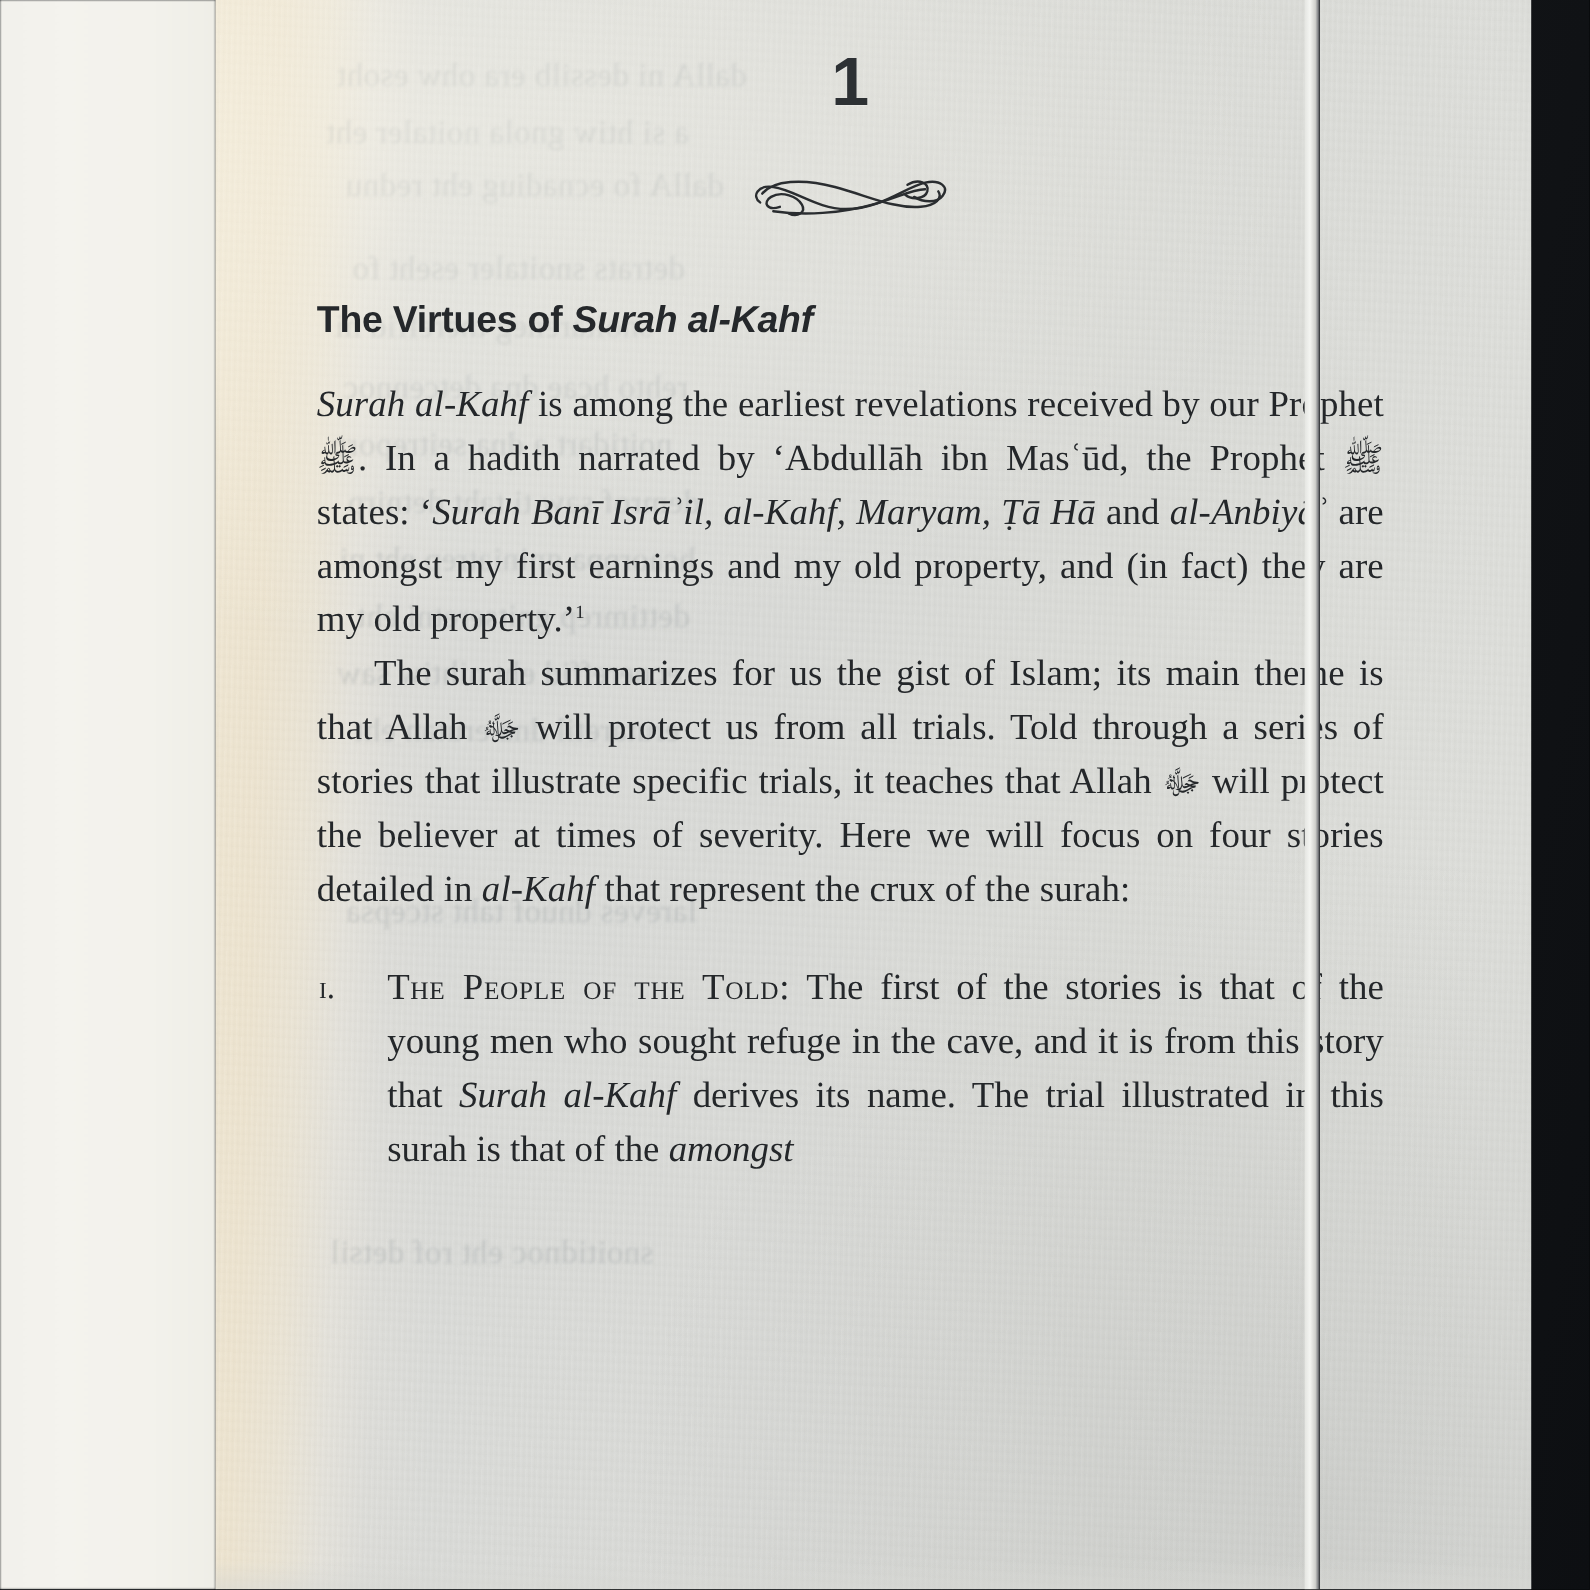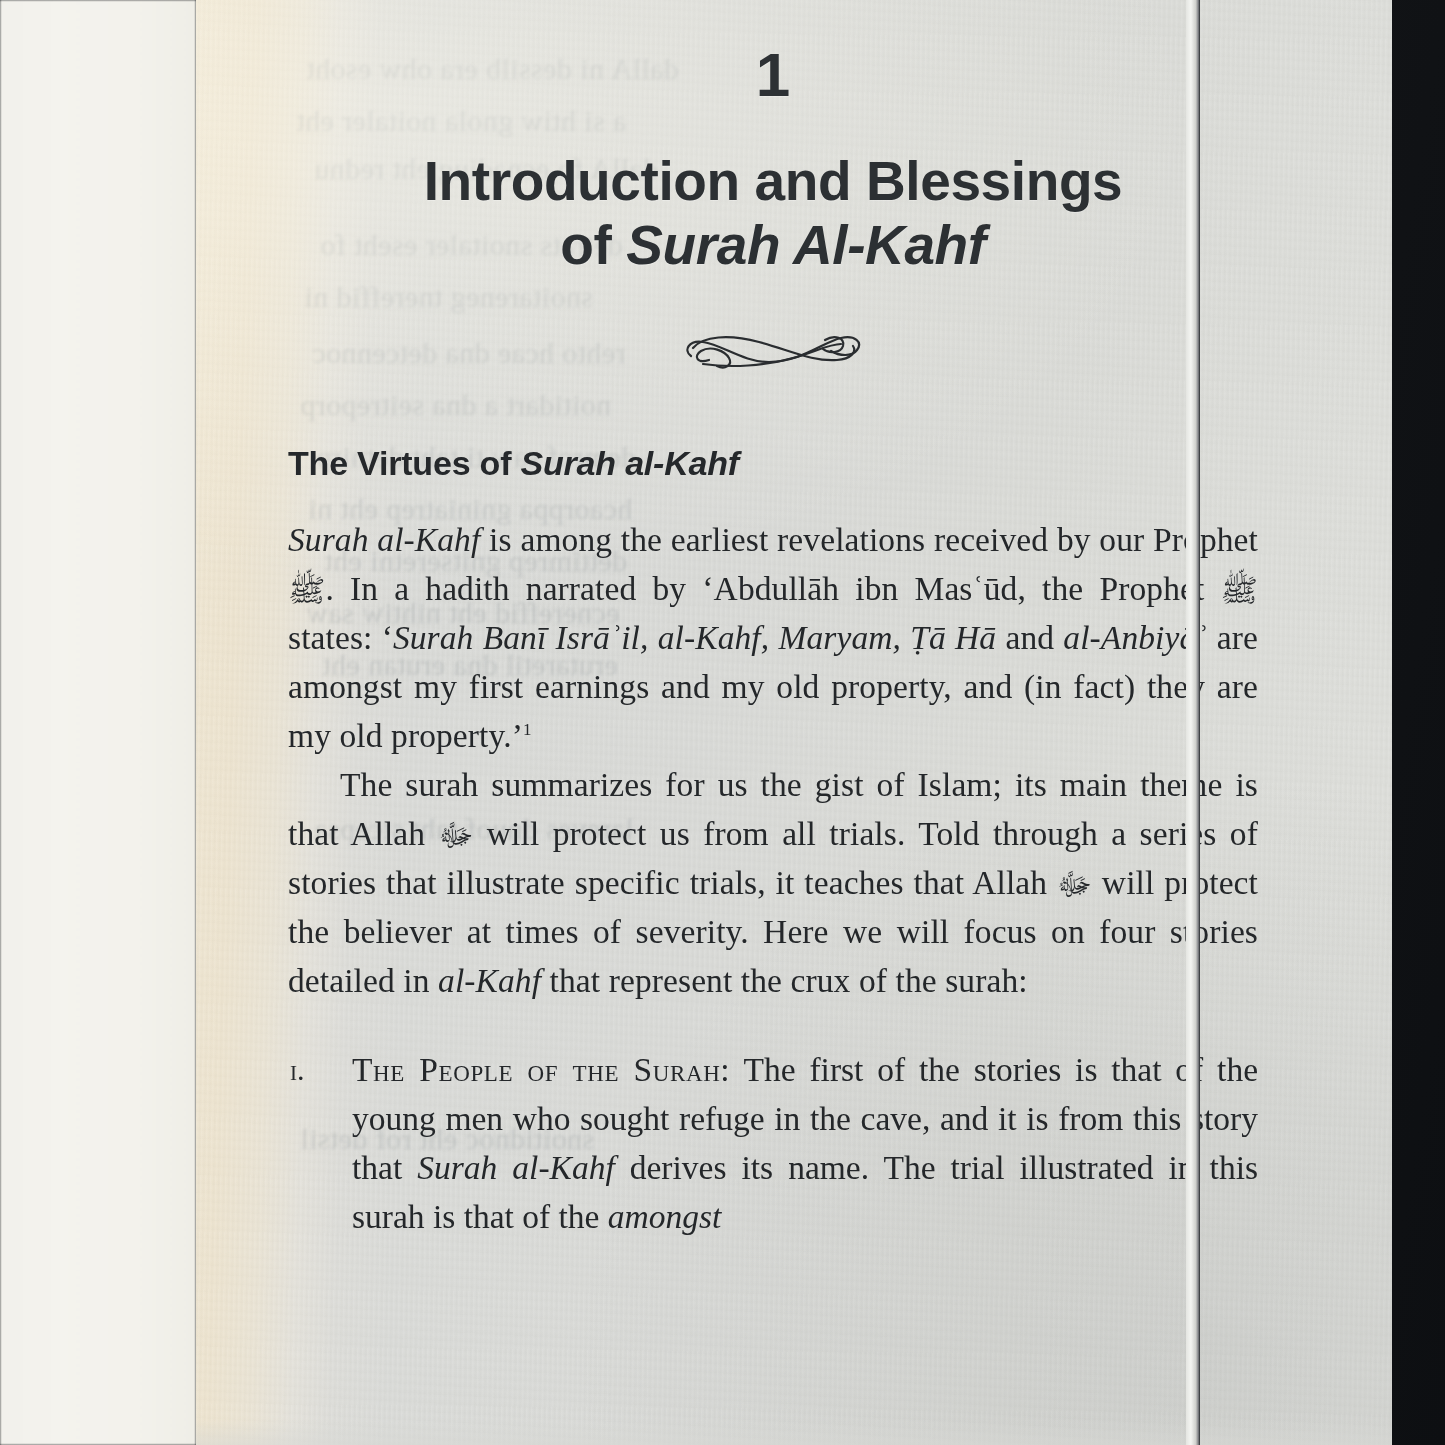--- a/index.html
+++ b/index.html
@@ -240,24 +240,20 @@
     <div class="bleed" style="left:126px; top:648px;">erutaretil dna erutan eht</div>
     <div class="bleed" style="left:118px; top:812px;">lareves dnuof taht stcepsa</div>
     <div class="bleed" style="left:104px; top:1122px;">snoitidnoc eht rof detsil</div>
 
     <div class="sheen"></div>
 
     <div class="content">
 
       <div class="chapter-number">1</div>
 
-      <h1 class="chapter-title">
-        <span>Introduction and Blessings</span><br>
-        <span>of </span><span class="it">Surah Al-Kahf</span>
-      </h1>
 
       <div class="ornament">
         <svg width="200" height="58" viewBox="0 0 200 58" fill="none" stroke="#2a2d30" stroke-width="2.2" stroke-linecap="round">
           <path d="M18 36 C 10 30, 16 20, 30 22 C 50 25, 70 42, 96 42 C 128 42, 150 22, 168 18 C 182 15, 190 22, 184 30 C 179 37, 166 36, 158 31"></path>
           <path d="M20 28 C 30 16, 56 14, 86 22 C 116 30, 140 42, 164 40 C 178 39, 184 32, 180 26"></path>
           <path d="M36 40 C 24 44, 20 36, 28 31 C 38 25, 52 31, 56 38 C 60 45, 52 50, 44 46"></path>
           <path d="M152 20 C 162 14, 172 18, 170 26 C 168 33, 156 34, 150 29"></path>
           <path d="M30 44 C 58 48, 92 46, 120 38 C 142 32, 156 24, 168 24"></path>
         </svg>
       </div>
@@ -269,21 +265,21 @@
       <p class="body first">
         <span class="it">Surah al-Kahf</span><span> is among the earliest revelations received by our Prophet </span><span class="arab">ﷺ</span><span>. In a hadith narrated by ‘Abdullāh ibn Masʿūd, the Prophet </span><span class="arab">ﷺ</span><span> states: ‘</span><span class="it">Surah Banī Isrāʾil, al-Kahf, Maryam, Ṭā Hā</span><span> and </span><span class="it">al-Anbiyāʾ</span><span> are amongst my first earnings and my old property, and (in fact) they are my old property.’</span><sup class="fn">1</sup>
       </p>
 
       <p class="body cont">
         <span>The surah summarizes for us the gist of Islam; its main theme is that Allah </span><span class="arab">ﷻ</span><span> will protect us from all trials. Told through a series of stories that illustrate specific trials, it teaches that Allah </span><span class="arab">ﷻ</span><span> will protect the believer at times of severity. Here we will focus on four stories detailed in </span><span class="it">al-Kahf</span><span> that represent the crux of the surah:</span>
       </p>
 
       <ol class="story-list">
         <li>
-          <span class="roman">i.</span><span class="smallcaps">The People of the Surah:</span><span> The first of the stories is that of the young men who sought refuge in the cave, and it is from this story that </span><span class="it">Surah al-Kahf</span><span> derives its name. The trial illustrated in this surah is that of the </span><span class="it">amongst</span>
+          <span class="roman">i.</span><span class="smallcaps">The People of the Told:</span><span> The first of the stories is that of the young men who sought refuge in the cave, and it is from this story that </span><span class="it">Surah al-Kahf</span><span> derives its name. The trial illustrated in this surah is that of the </span><span class="it">amongst</span>
         </li>
       </ol>
 
     </div>
 
     <div class="bottom-crop"></div>
   </div>
 
   <div class="page-edge"></div>
 

